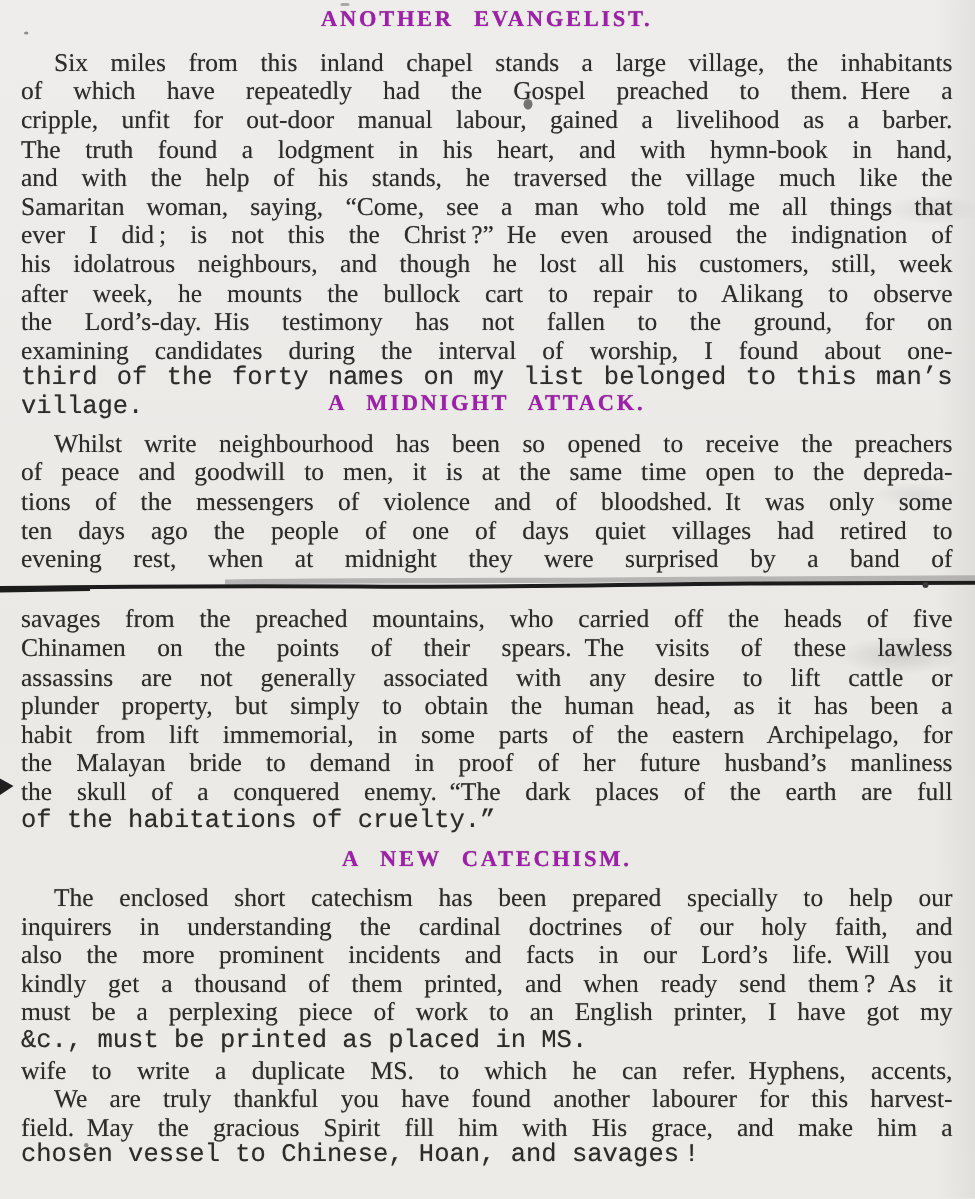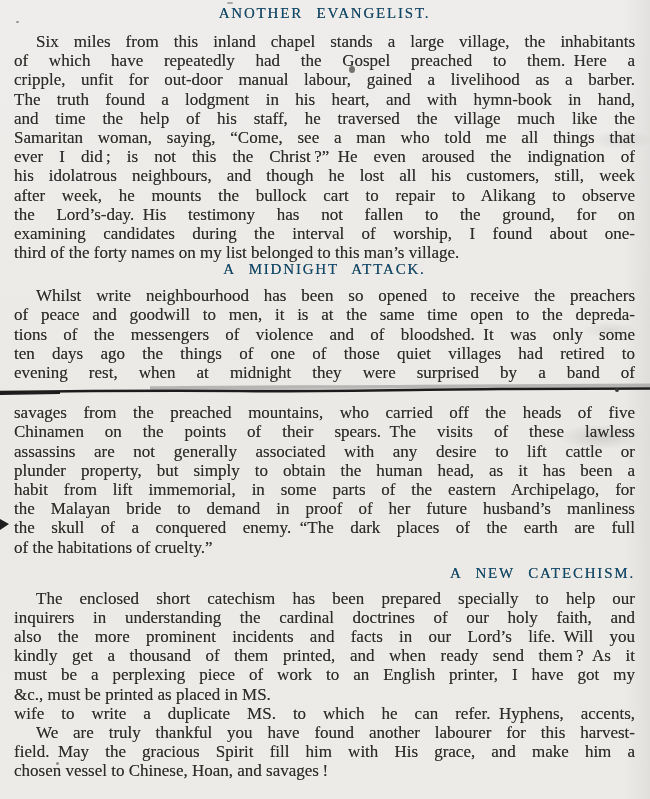--- a/index.html
+++ b/index.html
@@ -14,38 +14,38 @@
     background-color:var(--paper);
     background-image:
       radial-gradient(60px 18px at 600px 437px, rgba(110,110,110,.22), transparent 70%),
       radial-gradient(46px 14px at 622px 140px, rgba(130,130,130,.16), transparent 70%),
       radial-gradient(40px 12px at 610px 330px, rgba(120,120,120,.14), transparent 70%),
       linear-gradient(to left, rgba(120,120,118,.10), rgba(120,120,118,0) 26px),
       linear-gradient(180deg, #efedeb 0%, #ebe9e6 55%, #edebe7 100%);
   }
   .page{padding:6px 15px 0 14px;}
   .heading{
-    margin:0;font-weight:normal;font-size:15px;line-height:15px;
+    margin:0;font-weight:bold;font-size:15px;line-height:15px;
     text-align:center;letter-spacing:1.8px;word-spacing:8px;
-    color:#0c4a6e;text-shadow:0 0 .6px rgba(46,44,42,.7);
+    color:#a21caf;text-shadow:0 0 .6px rgba(46,44,42,.7);
   }
   #h2{}
-  #h3{margin-top:9px;text-align:right;}
+  #h3{margin-top:9px;}
   .para{margin:0;}
   #para1{margin-top:11px;}
   #para2a{margin-top:9px;}
   #para2b{margin-top:7px;}
   #para3{margin-top:8px;}
   .para .ln{
     font-size:17px;line-height:19.2px;height:19.2px;white-space:nowrap;
     text-align:justify;text-align-last:justify;text-justify:inter-word;
     text-shadow:0 0 .5px rgba(46,44,42,.55);
   }
   .para .ln{white-space:normal;}
-  .para .ln.last{text-align-last:left;}
+  .para .ln.last{text-align-last:left;font-family:Liberation Mono, monospace;}
   .para .ln.indent{text-indent:22px;}
   .crease{
     height:14px;margin:0 -15px 0 -14px;position:relative;
   }
   .speck{position:absolute;border-radius:50%;}
   .speck.s1{left:16px;top:21px;width:3px;height:2px;background:#8f8f8f;}
   .speck.s2{left:227px;top:2px;width:6px;height:2px;background:#a8a8a8;border-radius:1px;}
   .speck.s3{left:349px;top:66px;width:6px;height:7px;background:#4a4a45;opacity:.75;}
   .speck.s5{left:615px;top:388px;width:4px;height:4px;background:#3a3a3a;}
   .speck.s6{left:56px;top:762px;width:3px;height:3px;background:#8a8a8a;}
@@ -59,37 +59,37 @@
 
 <div class="page">
 
   <h2 class="heading" id="h1">ANOTHER EVANGELIST.</h2>
 
   <div class="para" id="para1">
       <div class="ln indent">Six miles from this inland chapel stands a large village, the inhabitants</div>
       <div class="ln">of which have repeatedly had the Gospel preached to them. Here a</div>
       <div class="ln">cripple, unfit for out-door manual labour, gained a livelihood as a barber.</div>
       <div class="ln">The truth found a lodgment in his heart, and with hymn-book in hand,</div>
-      <div class="ln">and time the help of his staff, he traversed the village much like the</div>
+      <div class="ln">and with the help of his stands, he traversed the village much like the</div>
       <div class="ln">Samaritan woman, saying, “Come, see a man who told me all things that</div>
       <div class="ln">ever I did ; is not this the Christ ?” He even aroused the indignation of</div>
       <div class="ln">his idolatrous neighbours, and though he lost all his customers, still, week</div>
       <div class="ln">after week, he mounts the bullock cart to repair to Alikang to observe</div>
       <div class="ln">the Lord’s-day. His testimony has not fallen to the ground, for on</div>
       <div class="ln">examining candidates during the interval of worship, I found about one-</div>
       <div class="ln last">third of the forty names on my list belonged to this man’s village.</div>
     </div>
 
   <h2 class="heading" id="h2">A MIDNIGHT ATTACK.</h2>
 
   <div class="para" id="para2a">
       <div class="ln indent">Whilst write neighbourhood has been so opened to receive the preachers</div>
       <div class="ln">of peace and goodwill to men, it is at the same time open to the depreda-</div>
       <div class="ln">tions of the messengers of violence and of bloodshed. It was only some</div>
-      <div class="ln">ten days ago the things of one of those quiet villages had retired to</div>
+      <div class="ln">ten days ago the people of one of days quiet villages had retired to</div>
       <div class="ln">evening rest, when at midnight they were surprised by a band of</div>
     </div>
 
   <div class="crease">
     <svg width="650" height="14" viewBox="0 0 650 14">
       <path d="M150,6 C240,4.5 330,5.5 420,4.5 C500,3.8 580,3.5 650,3.2" stroke="#8a8a8a" stroke-width="3.5" fill="none" opacity="0.55"></path>
       <path d="M0,10 C80,9 160,8.5 240,9 C330,9.8 420,7.5 500,7 C560,6.6 610,6.2 650,6.5" stroke="#1c1c1c" stroke-width="2.6" fill="none"></path>
       <path d="M0,10.5 L60,10 L60,12 L0,13 Z" fill="#1c1c1c"></path>
     </svg>
   </div>

